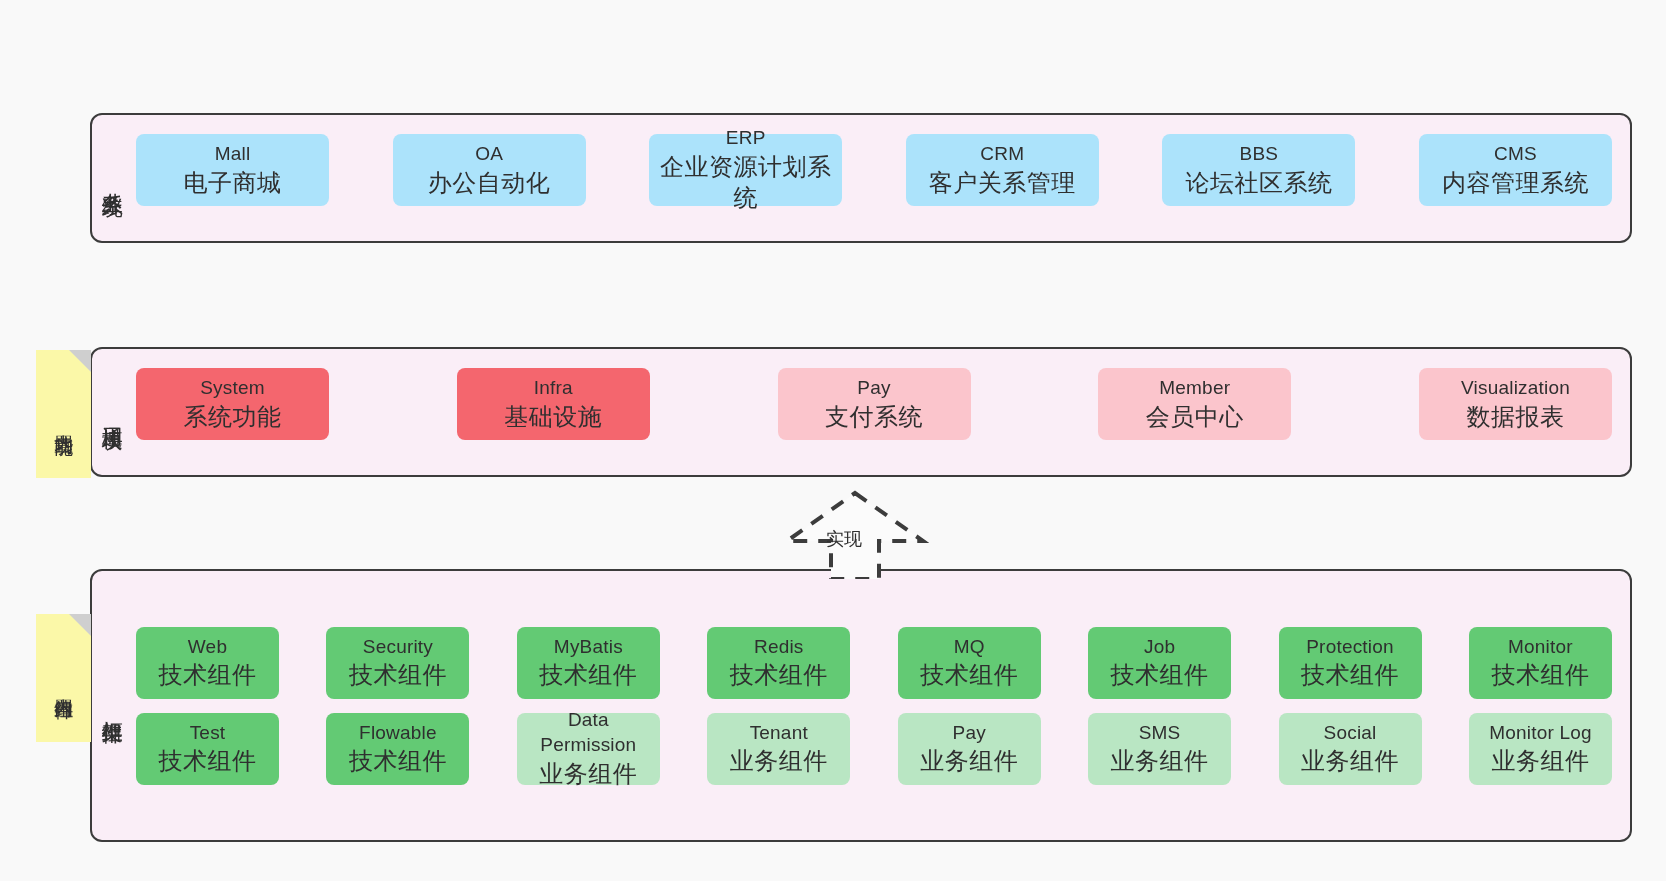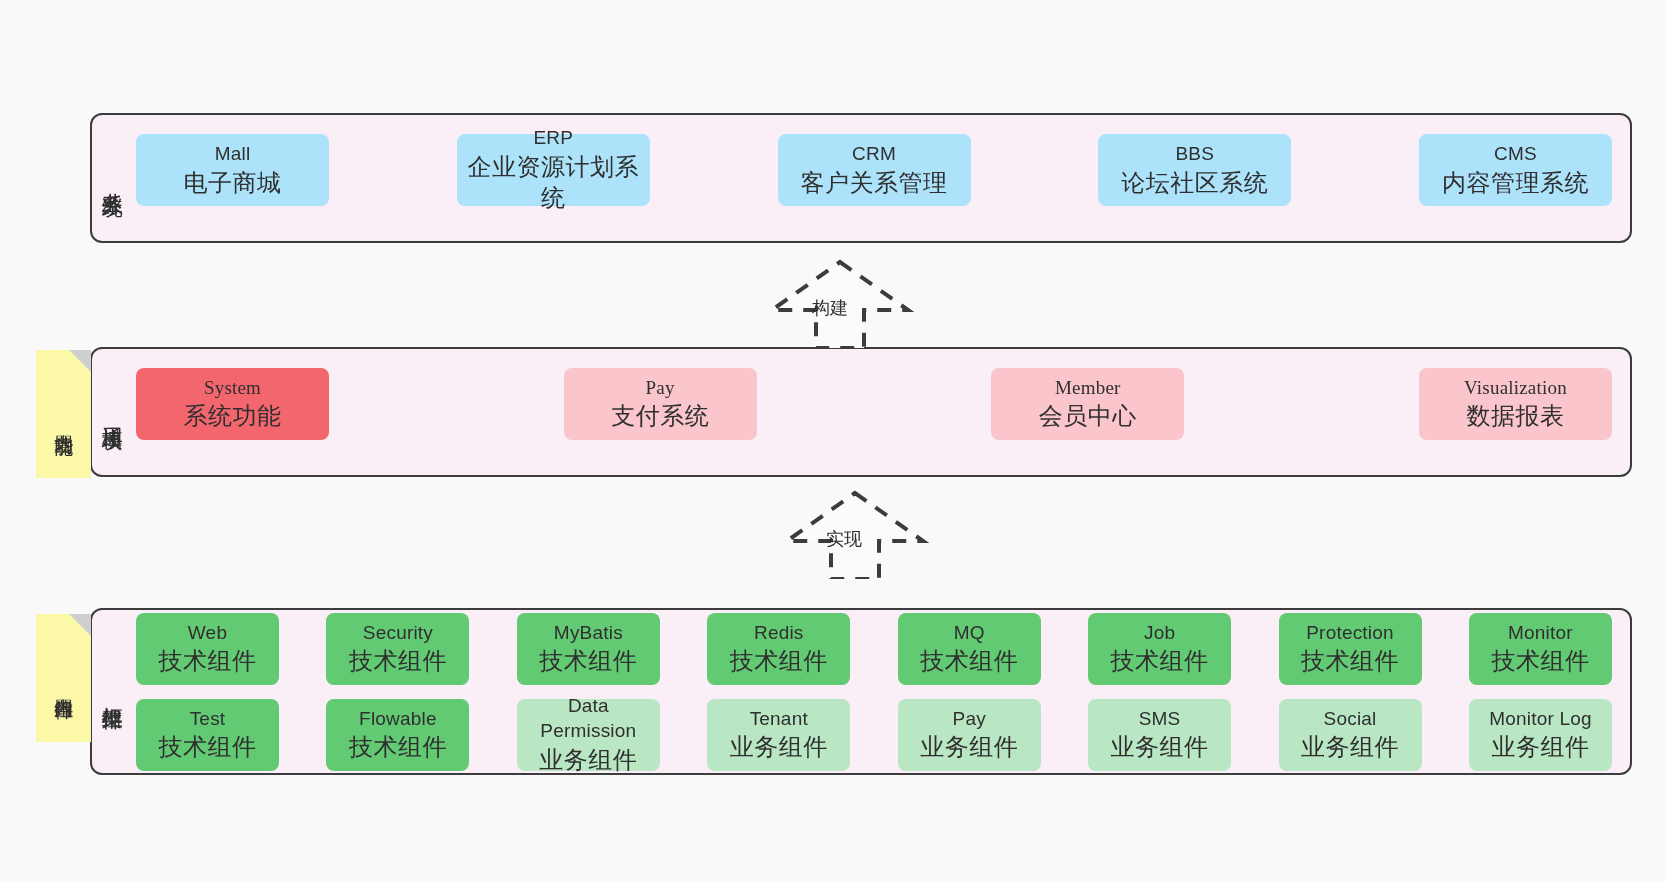--- a/index.html
+++ b/index.html
@@ -101,35 +101,34 @@
     height: 72px;
     background: #ace3fb;
   }
 
   
   #layer-modules {
     left: 90px;
     top: 347px;
     width: 1542px;
     height: 130px;
-    font-family: Liberation Serif, serif;
   }
   #layer-modules .card {
     width: 193px;
     height: 72px;
   }
   .c-red   { background: #f4666e; }
   .c-pink  { background: #fbc5cc; }
 
   
   #layer-framework {
     left: 90px;
-    top: 608px;
+    top: 569px;
     width: 1542px;
-    height: 167px;
+    height: 273px;
   }
   #layer-framework .layer-body {
     gap: 14px;
     padding: 0 18px 0 4px;
   }
   #layer-framework .card {
     width: 143px;
     height: 72px;
   }
   .c-green  { background: #63ca74; }
@@ -203,54 +202,56 @@
 
   <div class="layer" id="layer-business">
     <div class="layer-title">业务系统</div>
     <div class="layer-body">
       <div class="row">
         <div class="card">
           <span class="en">Mall</span>
           <span class="cn">电子商城</span>
         </div>
         <div class="card">
+          <span class="en">OA</span>
+          <span class="cn">办公自动化</span>
+        </div>
+        <div class="card">
           <span class="en">ERP</span>
           <span class="cn">企业资源计划系统</span>
         </div>
         <div class="card">
           <span class="en">CRM</span>
           <span class="cn">客户关系管理</span>
         </div>
         <div class="card">
           <span class="en">BBS</span>
           <span class="cn">论坛社区系统</span>
         </div>
         <div class="card">
           <span class="en">CMS</span>
           <span class="cn">内容管理系统</span>
         </div>
       </div>
     </div>
   </div>
 
-  <div class="arrow" id="arrow-build">
-    <svg width="160" height="90" viewBox="0 0 160 90">
-      <path d="M 80 4 L 148 52 L 104 52 L 104 90 L 56 90 L 56 52 L 12 52 Z" fill="#fbfbfb" stroke="#3c3c3c" stroke-width="4" stroke-dasharray="14,11" stroke-linejoin="miter"></path>
-    </svg>
-    <span class="arrow-label">构建</span>
-  </div>
 
   <div class="layer" id="layer-modules">
     <div class="layer-title">通用模块</div>
     <div class="layer-body">
       <div class="row">
         <div class="card c-red">
           <span class="en">System</span>
           <span class="cn">系统功能</span>
         </div>
+        <div class="card c-red">
+          <span class="en">Infra</span>
+          <span class="cn">基础设施</span>
+        </div>
         <div class="card c-pink">
           <span class="en">Pay</span>
           <span class="cn">支付系统</span>
         </div>
         <div class="card c-pink">
           <span class="en">Member</span>
           <span class="cn">会员中心</span>
         </div>
         <div class="card c-pink">
           <span class="en">Visualization</span>

